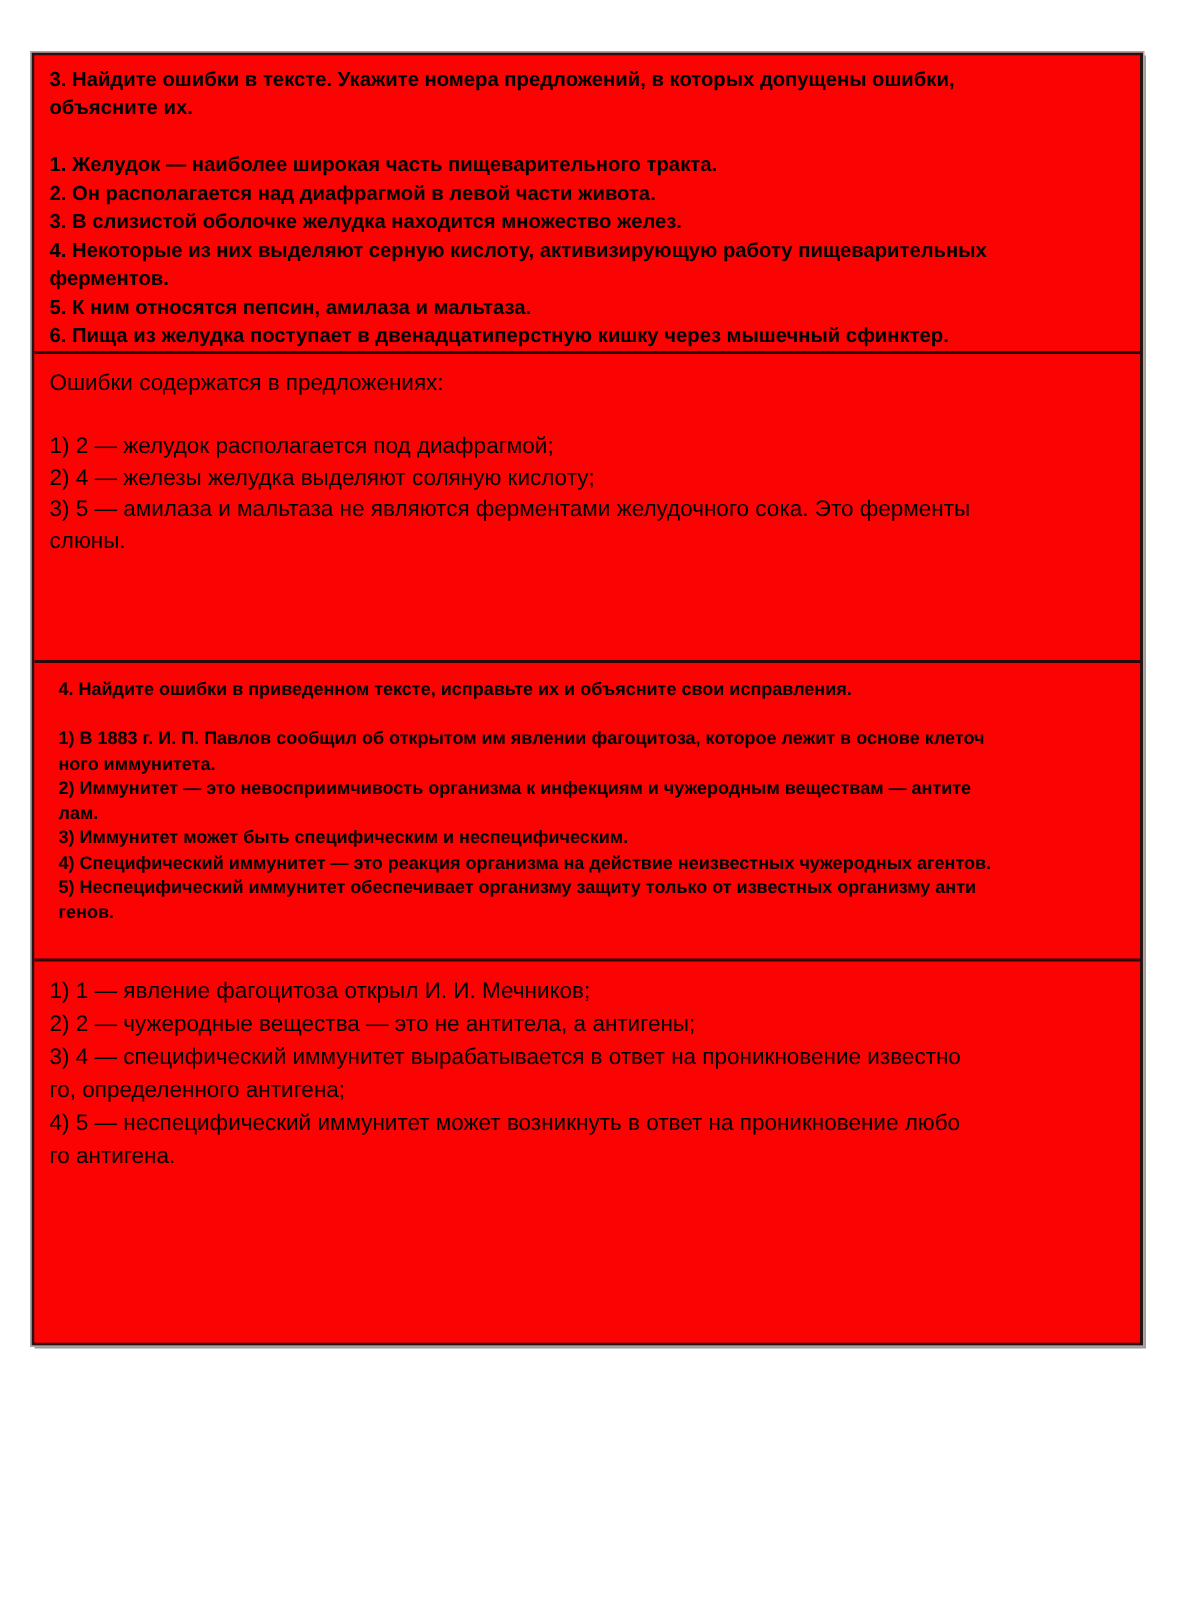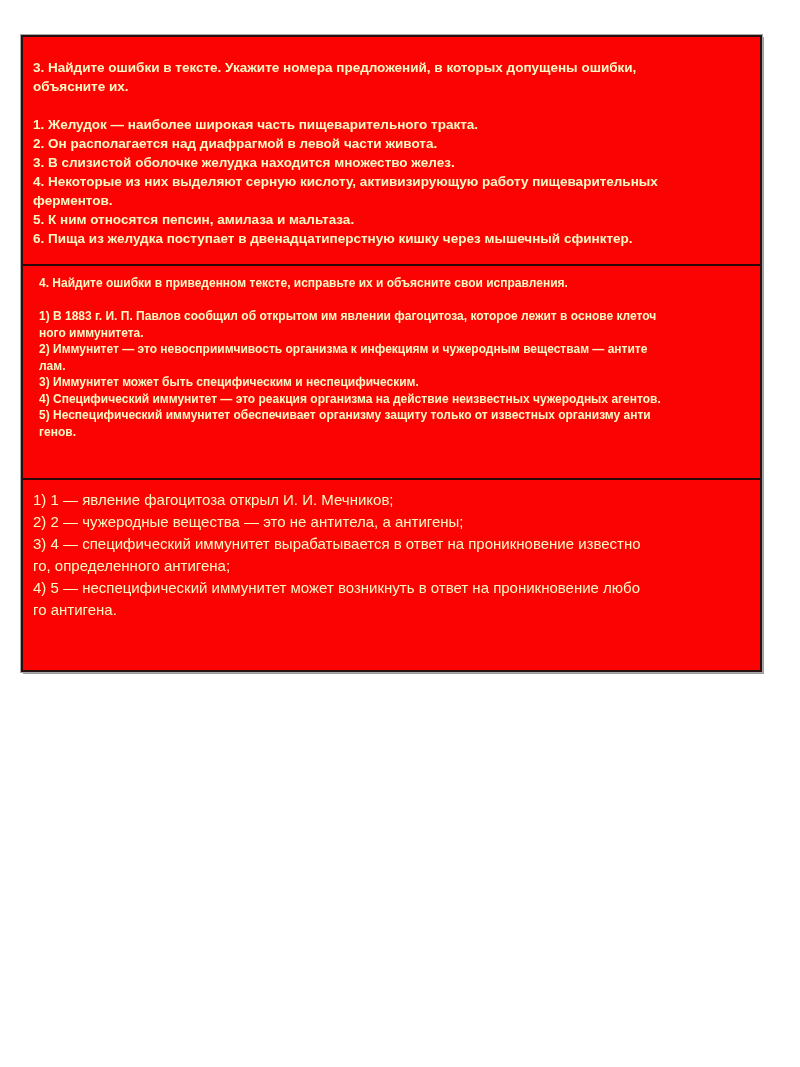--- a/index.html
+++ b/index.html
@@ -24,24 +24,23 @@
     width: 741px;
     box-sizing: border-box;
     border: 2px solid #2b1010;
     outline: 1px solid #a8a8a8;
     box-shadow: 2px 2px 0 #9c9c9c;
     background: #fb0303;
   }
   .cell {
     box-sizing: border-box;
     background: #fb0303;
-    color: #fef9c3;
+    color: #000000;
     white-space: pre-line;
     overflow: hidden;
-    margin-top: 15px;
   }
   .cell + .cell {
     border-top: 2px solid #2b0808;
   }
   .cell.q3 {
     height: 197px;
     padding: 6px 10px 4px 10px;
     font-size: 13.5px;
     line-height: 19px;
     font-weight: bold;
@@ -54,21 +53,21 @@
     font-weight: normal;
   }
   .cell.q4 {
     height: 199px;
     padding: 9px 9px 4px 16px;
     font-size: 12px;
     line-height: 16.5px;
     font-weight: bold;
   }
   .cell.a4 {
-    height: 192px;
+    height: 256px;
     padding: 9px 10px 4px 10px;
     font-size: 15px;
     line-height: 22px;
     font-weight: normal;
   }
 </style>
 </head>
 <body>
 
 <div class="page">
@@ -76,20 +75,26 @@
     <div class="cell q3">3. Найдите ошибки в тексте. Укажите номера предложений, в которых допущены ошибки,
 объясните их.
 
 1. Желудок — наиболее широкая часть пищеварительного тракта.
 2. Он располагается над диафрагмой в левой части живота.
 3. В слизистой оболочке желудка находится множество желез.
 4. Некоторые из них выделяют серную кислоту, активизирующую работу пищеварительных
 ферментов.
 5. К ним относятся пепсин, амилаза и мальтаза.
 6. Пища из желудка поступает в двенадцатиперстную кишку через мышечный сфинктер.</div>
+    <div class="cell a3">Ошибки содержатся в предложениях:
+
+1) 2 — желудок располагается под диафрагмой;
+2) 4 — железы желудка выделяют соляную кислоту;
+3) 5 — амилаза и мальтаза не являются ферментами желудочного сока. Это ферменты
+слюны.</div>
     <div class="cell q4">4. Найдите ошибки в приведенном тексте, исправьте их и объясните свои исправления.
 
 1) В 1883 г. И. П. Павлов сообщил об открытом им явлении фагоцитоза, которое лежит в основе клеточ
 ного иммунитета.
 2) Иммунитет — это невосприимчивость организма к инфекциям и чужеродным веществам — антите
 лам.
 3) Иммунитет может быть специфическим и неспецифическим.
 4) Специфический иммунитет — это реакция организма на действие неизвестных чужеродных агентов.
 5) Неспецифический иммунитет обеспечивает организму защиту только от известных организму анти
 генов.</div>

